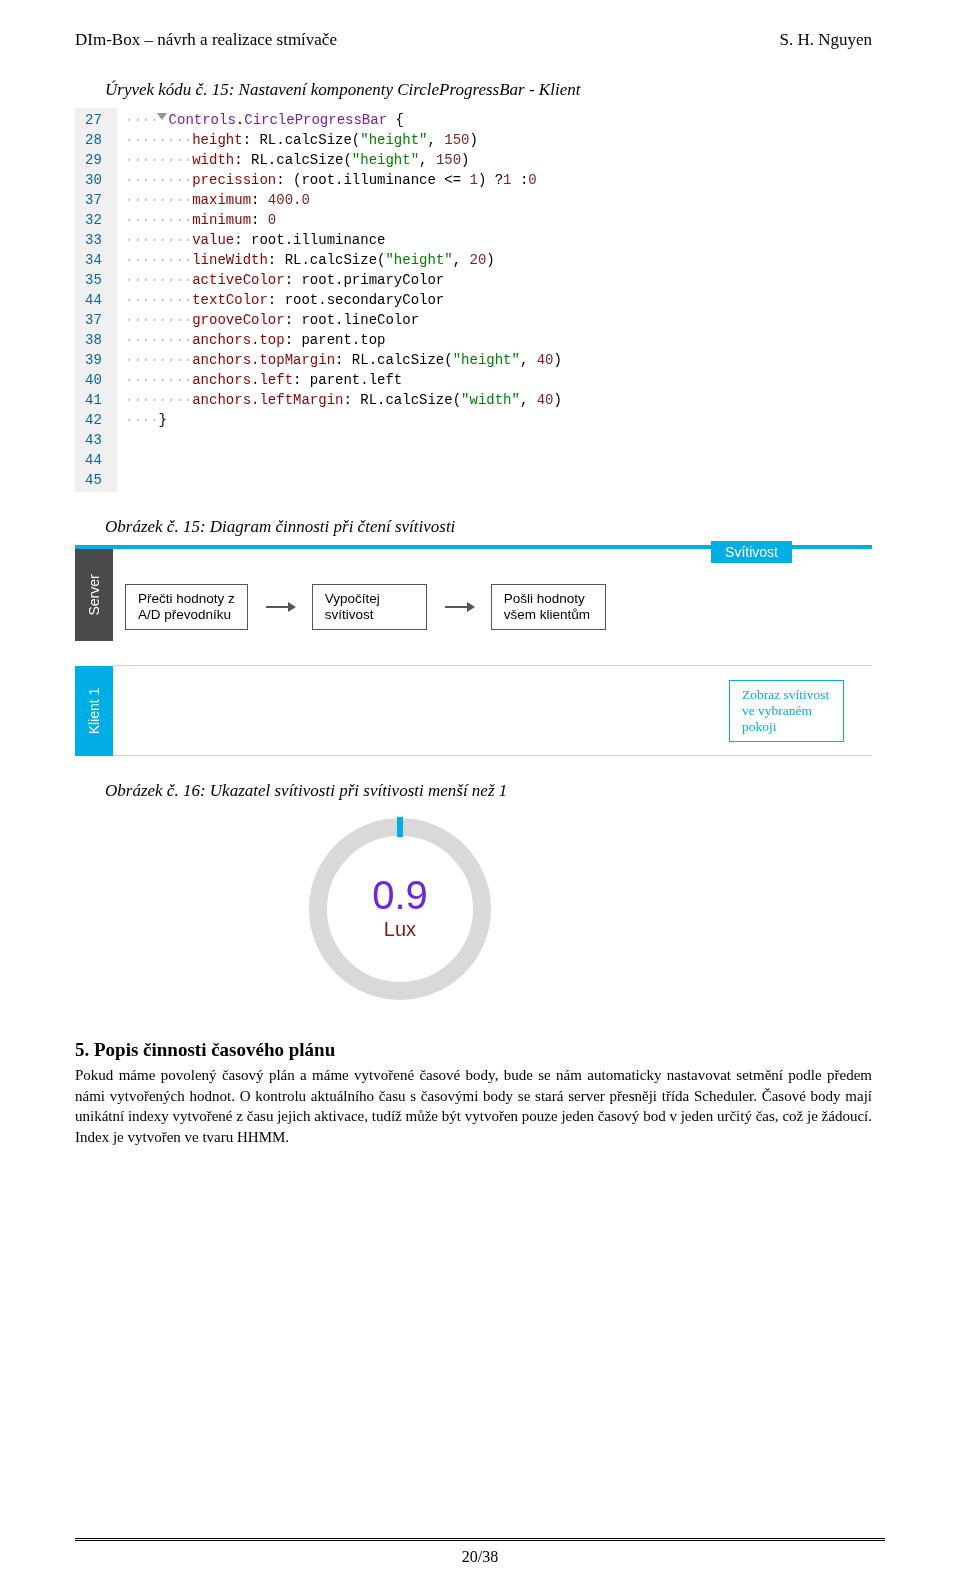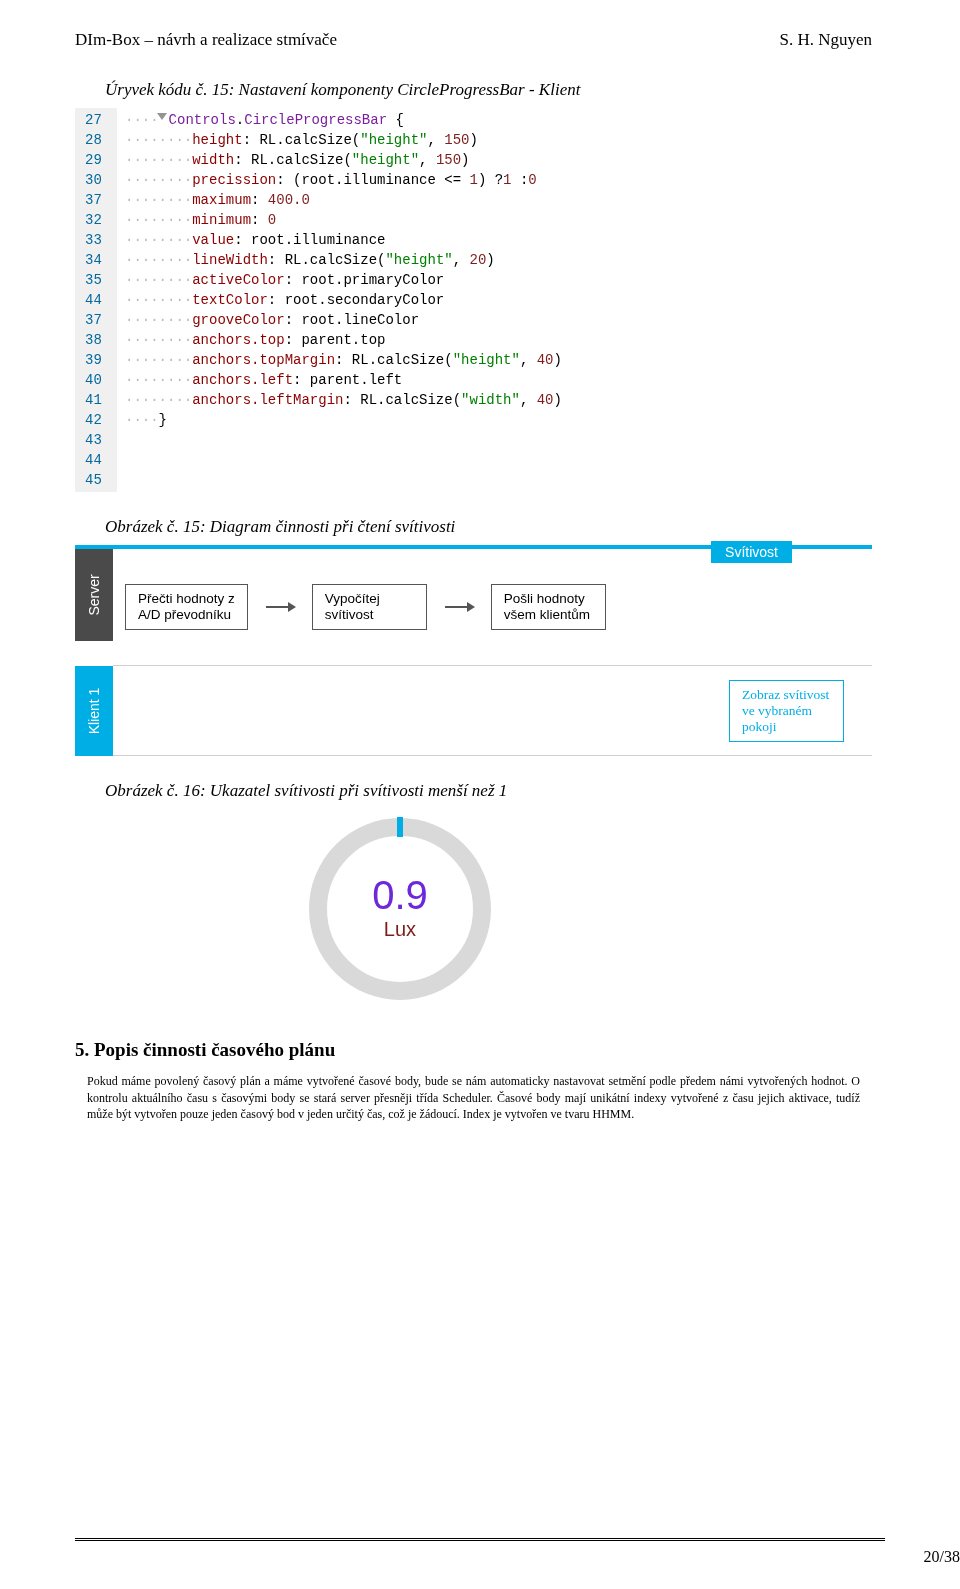--- a/index.html
+++ b/index.html
@@ -169,40 +169,40 @@
     margin-top: 3px;
   }
 
   
   .section-title {
     font-size: 19px;
     font-weight: bold;
     margin: 30px 0 4px 0;
   }
   .body-para {
-    font-size: 12px;
+    font-size: 15px;
     line-height: 1.38;
     text-align: justify;
-    margin: 12px;
+    margin: 0;
   }
 
   
   .footer-line {
     position: absolute;
     bottom: 48px;
     left: 75px;
     right: 75px;
     height: 3px;
     background: linear-gradient(#000 0, #000 1px, transparent 1px, transparent 2px, #000 2px);
   }
   .footer {
     position: absolute;
     bottom: 23px;
     left: 0; right: 0;
-    text-align: right;
+    text-align: center;
     font-size: 16px;
   }
 </style>
 </head>
 <body>
 
 <div class="page">
 
   <div class="header">
     <span>DIm-Box – návrh a realizace stmívače</span>

